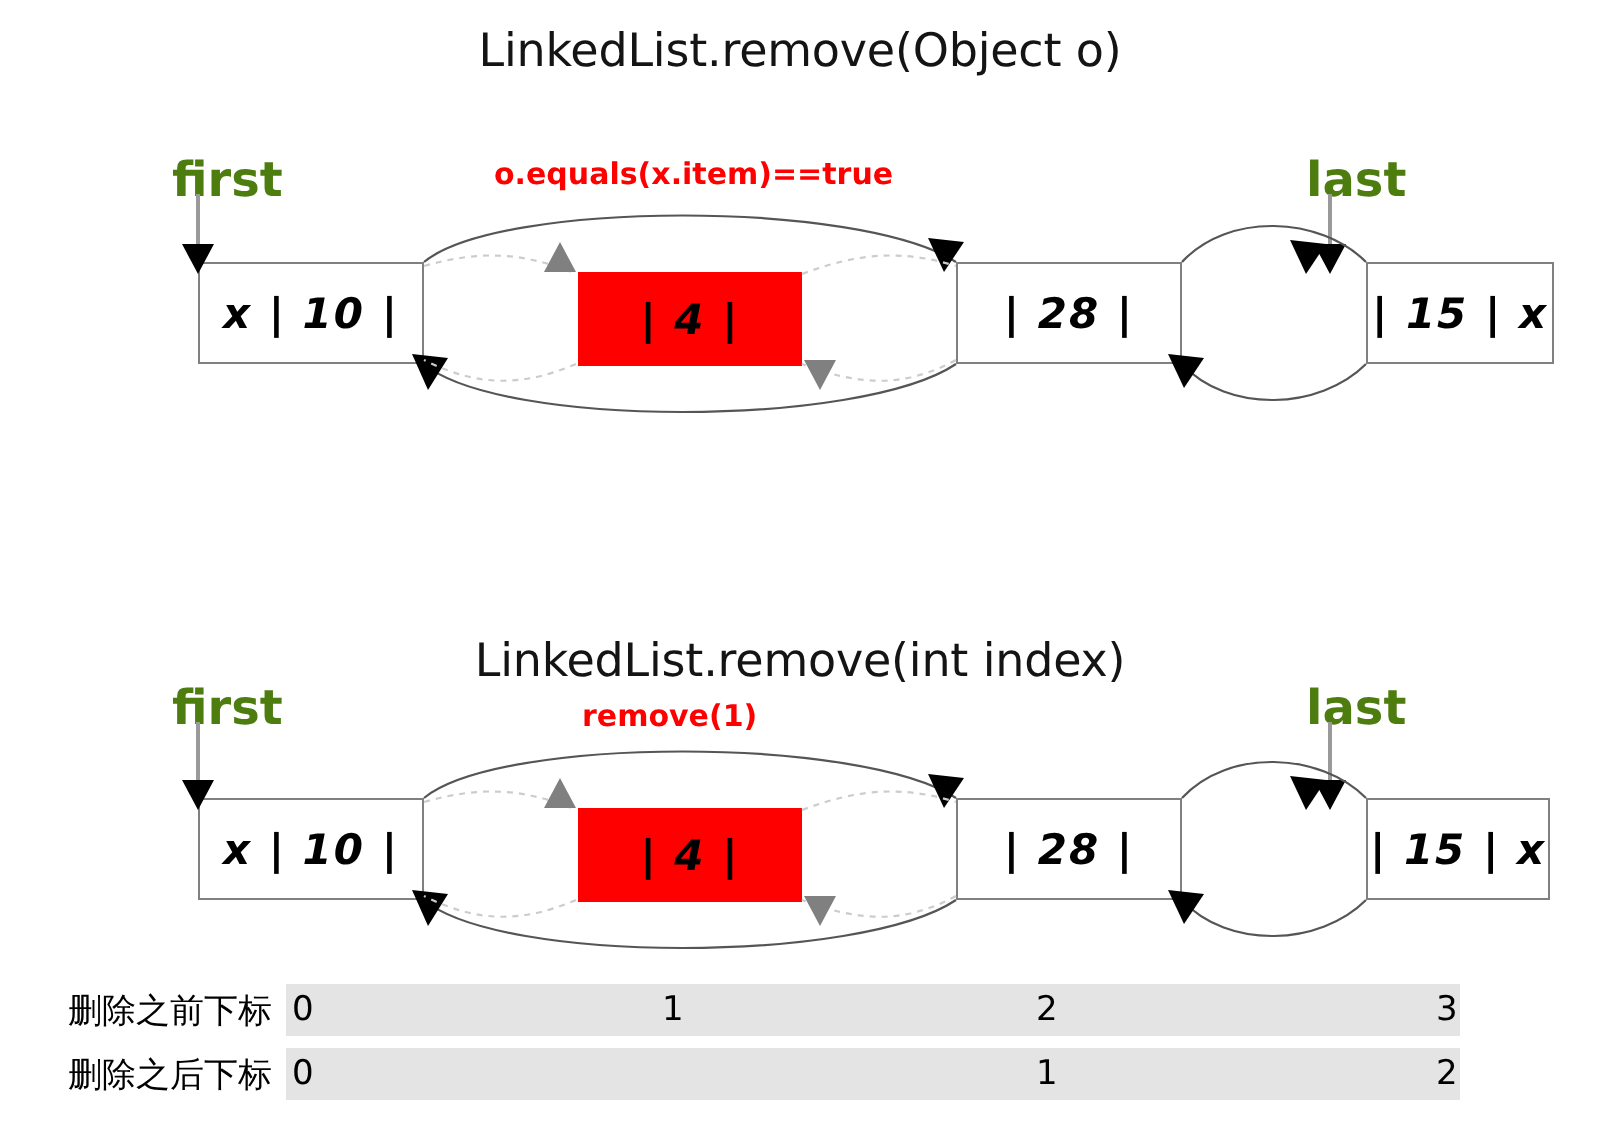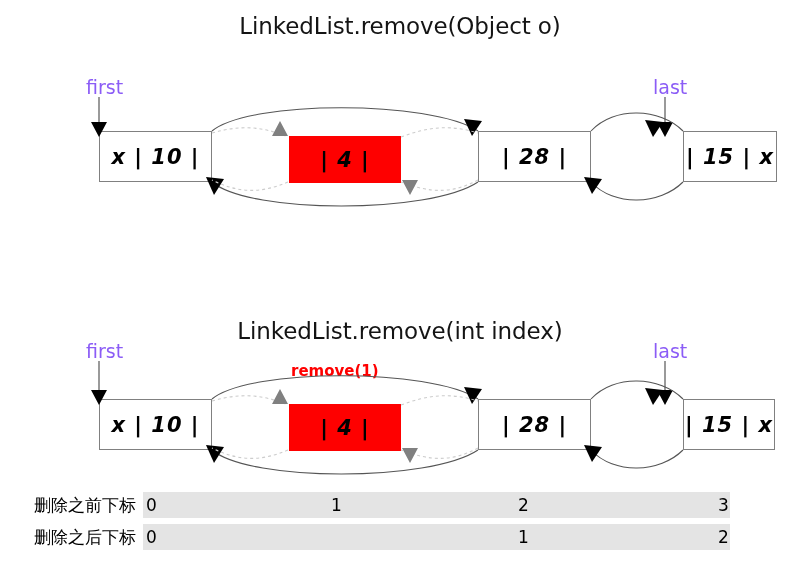--- a/index.html
+++ b/index.html
@@ -30,23 +30,23 @@
     font-weight: 400;
     color: #141414;
     letter-spacing: -0.1px;
   }
   #title-1 { top: 13px; }
   #title-2 { top: 284px; margin-top: 34px; }
 
   .ptr-label {
     position: absolute;
     font-family: "DejaVu Sans", "Liberation Sans", sans-serif;
-    font-size: 19px;
-    color: #8b5cf6;
-    font-weight: 400;
+    font-size: 24px;
+    color: #4d7c0f;
+    font-weight: 700;
     white-space: nowrap;
   }
   .code-label {
     position: absolute;
     font-family: "DejaVu Sans", "Liberation Sans", sans-serif;
     font-size: 15px;
     font-weight: bold;
     color: #ff0000;
     white-space: nowrap;
   }
@@ -105,36 +105,37 @@
 <body>
 
 <div class="stage">
 
   <div class="diagram-title" id="title-1">LinkedList.remove(Object o)</div>
 
   <div class="ptr-label" style="left:86px; top:76px;">first</div>
 
   <div class="ptr-label" style="left:653px; top:76px;">last</div>
 
+  <div class="code-label" style="left:247px; top:78px;">o.equals(x.item)==true</div>
 
   <div class="node" style="left:99px; top:131px; width:113px; height:51px;">x | 10 |</div>
 
   <div class="node removed" style="left:289px; top:136px; width:112px; height:47px;">| 4 |</div>
 
   <div class="node" style="left:478px; top:131px; width:113px; height:51px;">| 28 |</div>
 
   <div class="node" style="left:683px; top:131px; width:94px; height:51px;">| 15 | x</div>
 
   <div class="diagram-title" id="title-2">LinkedList.remove(int index)</div>
 
   <div class="ptr-label" style="left:86px; top:340px;">first</div>
 
   <div class="ptr-label" style="left:653px; top:340px;">last</div>
 
-  <div class="code-label" style="left:291px; top:362px;">remove(1)</div>
+  <div class="code-label" style="left:291px; top:349px;">remove(1)</div>
 
   <div class="node" style="left:99px; top:399px; width:113px; height:51px;">x | 10 |</div>
 
   <div class="node removed" style="left:289px; top:404px; width:112px; height:47px;">| 4 |</div>
 
   <div class="node" style="left:478px; top:399px; width:113px; height:51px;">| 28 |</div>
 
   <div class="node" style="left:683px; top:399px; width:92px; height:51px;">| 15 | x</div>
 
   <svg class="overlay" viewBox="0 0 800 569">

